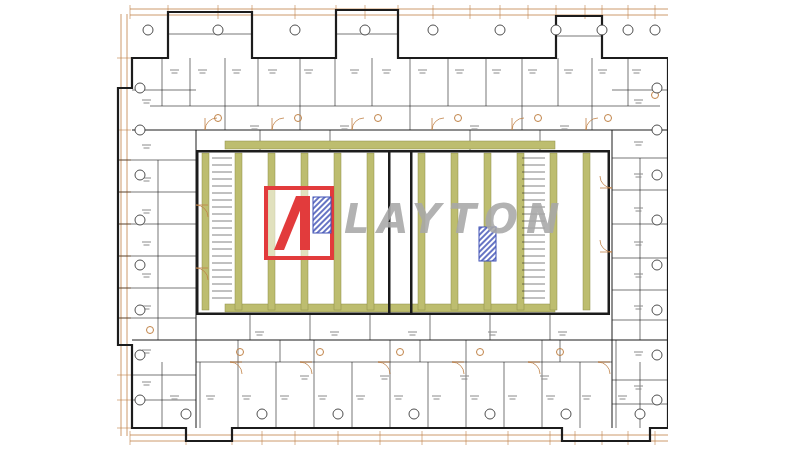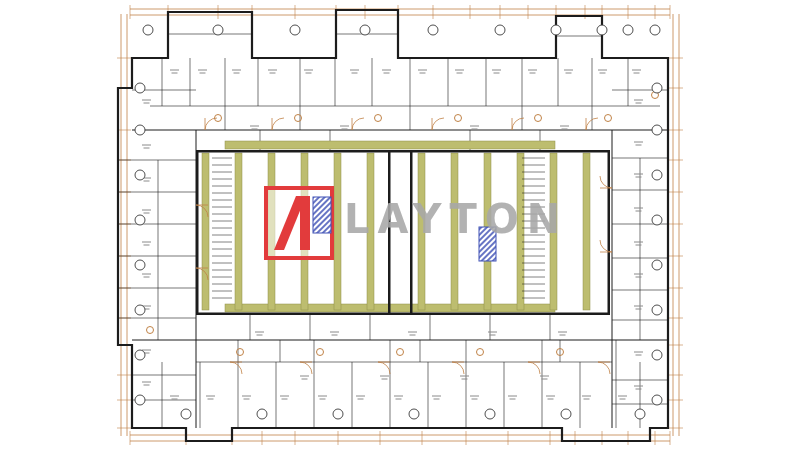--- a/index.html
+++ b/index.html
@@ -1,16 +1,16 @@
 <!DOCTYPE html>
 <html style="--background: #ffffff; --dimension: #c08246; --wall: #1c1c1c; --core-highlight: #bdbd6f; --logo-red: #e23b3c; --logo-text-gray: #a8a8a8; --shaft-blue: #3f51b5;"><head>
 <meta charset="utf-8">
 <style>
   html,body{margin:0;padding:0;background:var(--background,#fff);}
-  .sheet{width:800px;height:450px;position:relative;background:var(--background,#fff);overflow:hidden;}
+  .sheet{width:668px;height:450px;position:relative;background:var(--background,#fff);overflow:hidden;font-style:italic;}
   svg{display:block;}
   .dim{stroke:var(--dimension,#c08246);stroke-width:.8;fill:none;}
   .dimthin{stroke:var(--dimension,#c08246);stroke-width:.6;fill:none;}
   .wall2{stroke:var(--wall,#1c1c1c);stroke-width:2.2;fill:none;stroke-linejoin:miter;}
   .wall1{stroke:var(--wall,#1c1c1c);stroke-width:1;fill:none;}
   .wallt{stroke:var(--wall,#1c1c1c);stroke-width:.6;fill:none;}
   .wallfill{fill:var(--wall,#1c1c1c);stroke:none;}
   .khaki{fill:var(--core-highlight,#bdbd6f);stroke:#8f8f4a;stroke-width:.5;}
   .stair{stroke:var(--wall,#1c1c1c);stroke-width:.55;fill:none;}
   .door{stroke:var(--dimension,#c08246);stroke-width:.8;fill:none;}

